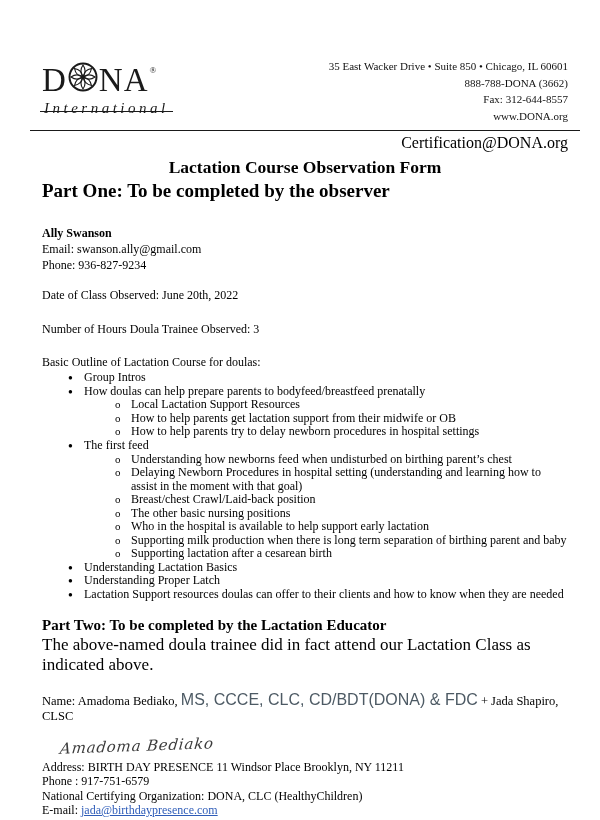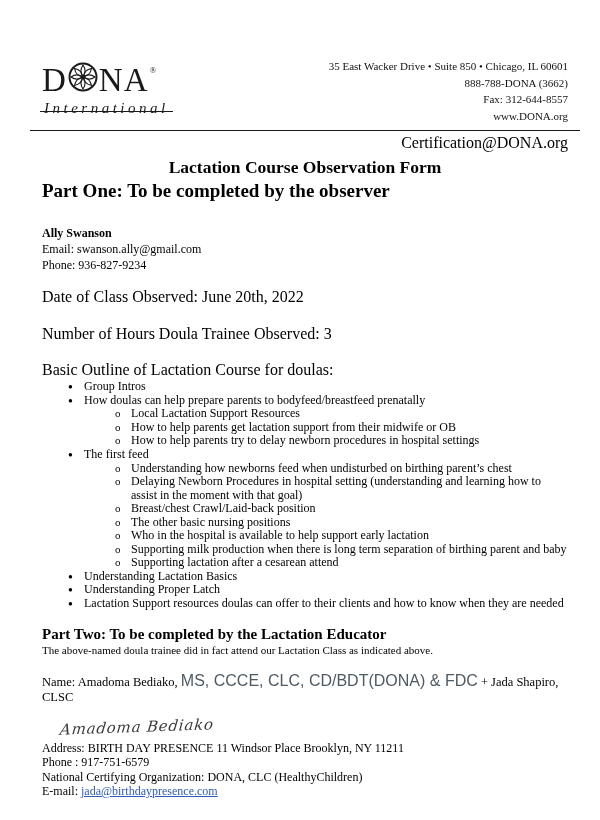--- a/index.html
+++ b/index.html
@@ -28,37 +28,37 @@
   .hr-main { border:none; border-top:1.4px solid #1a1a1a; margin:6px -12px 0 -12px; }
   .cert-line { text-align:right; font-size:16px; margin-top:3px; }
 
   
   .doc-title { text-align:center; font-size:17.5px; font-weight:bold; margin-top:5px; }
   .part-heading { font-size:19px; font-weight:bold; margin-top:2px; }
 
   
   .observer-block { margin-top:23px; font-size:12px; line-height:1.34; }
   .observer-name { font-weight:bold; }
-  .field-line { font-size:16px; }
+  .field-line { font-size:12px; }
   .mt-date { margin-top:15px; }
   .mt-hours { margin-top:19px; }
   .mt-outline { margin-top:18px; }
 
   ul.outline { list-style:none; margin-top:1px; font-size:12px; line-height:1.13; }
   ul.outline li { display:flex; }
   li.l1 { margin-left:26px; }
   li.l2 { margin-left:73px; }
   .mk { flex:0 0 16px; }
   .mk1 { font-size:8px; line-height:13.5px; }
   .mk2 { font-size:11px; }
   .txt { flex:1; }
 
   
   .part-two-heading { margin-top:15px; font-size:15px; font-weight:bold; }
-  .attend-statement { font-size:11px; margin-top:1px; }
+  .attend-statement { font-size:17px; margin-top:1px; }
   .name-line { margin-top:16px; font-size:12.5px; }
   .credentials { font-family:"Liberation Sans", sans-serif; font-size:16px; color:#4d5a64; }
   .signature {
     margin:13px 0 2px 18px; font-family:"DejaVu Serif", serif; font-style:italic;
     font-size:15px; letter-spacing:0.8px; color:#3b3b3b;
     transform:rotate(-2deg) skewX(-8deg); width:fit-content;
   }
   .educator-block { margin-top:5px; font-size:12px; line-height:1.21; }
   .email-link { color:#2e5cb8; text-decoration:underline; }
   .date-line { margin-top:18px; font-size:12px; }
@@ -161,21 +161,21 @@
       <li class="l2">
         <span class="mk mk2">o</span>
         <span class="txt">Who in the hospital is available to help support early lactation</span>
       </li>
       <li class="l2">
         <span class="mk mk2">o</span>
         <span class="txt">Supporting milk production when there is long term separation of birthing parent and baby</span>
       </li>
       <li class="l2">
         <span class="mk mk2">o</span>
-        <span class="txt">Supporting lactation after a cesarean attend</span>
+        <span class="txt">Supporting lactation after a cesarean birth</span>
       </li>
       <li class="l1">
         <span class="mk mk1">●</span>
         <span class="txt">Understanding Lactation Basics</span>
       </li>
       <li class="l1">
         <span class="mk mk1">●</span>
         <span class="txt">Understanding Proper Latch</span>
       </li>
       <li class="l1">

